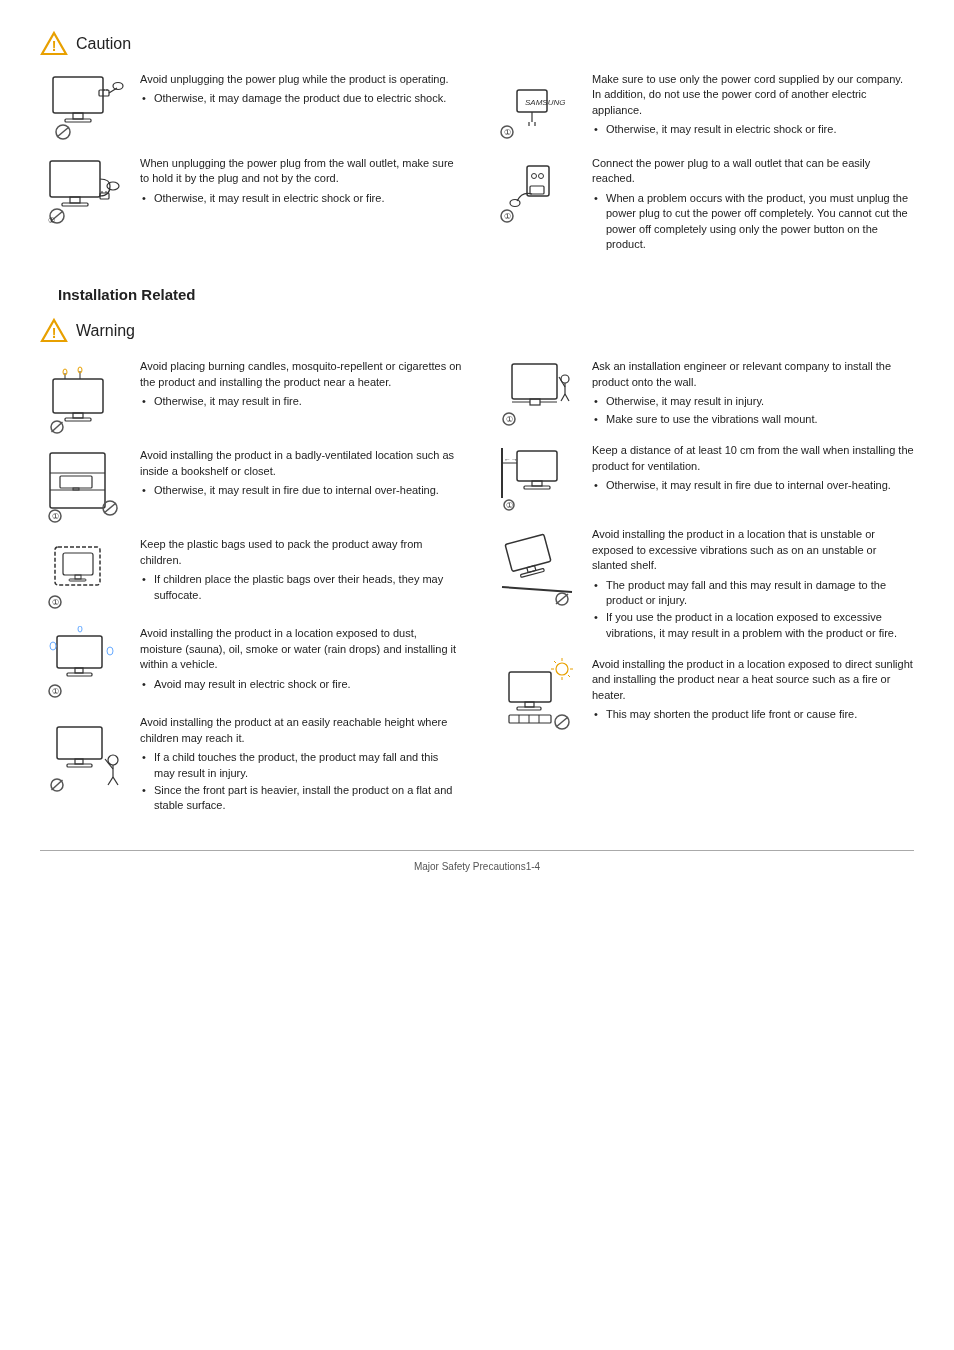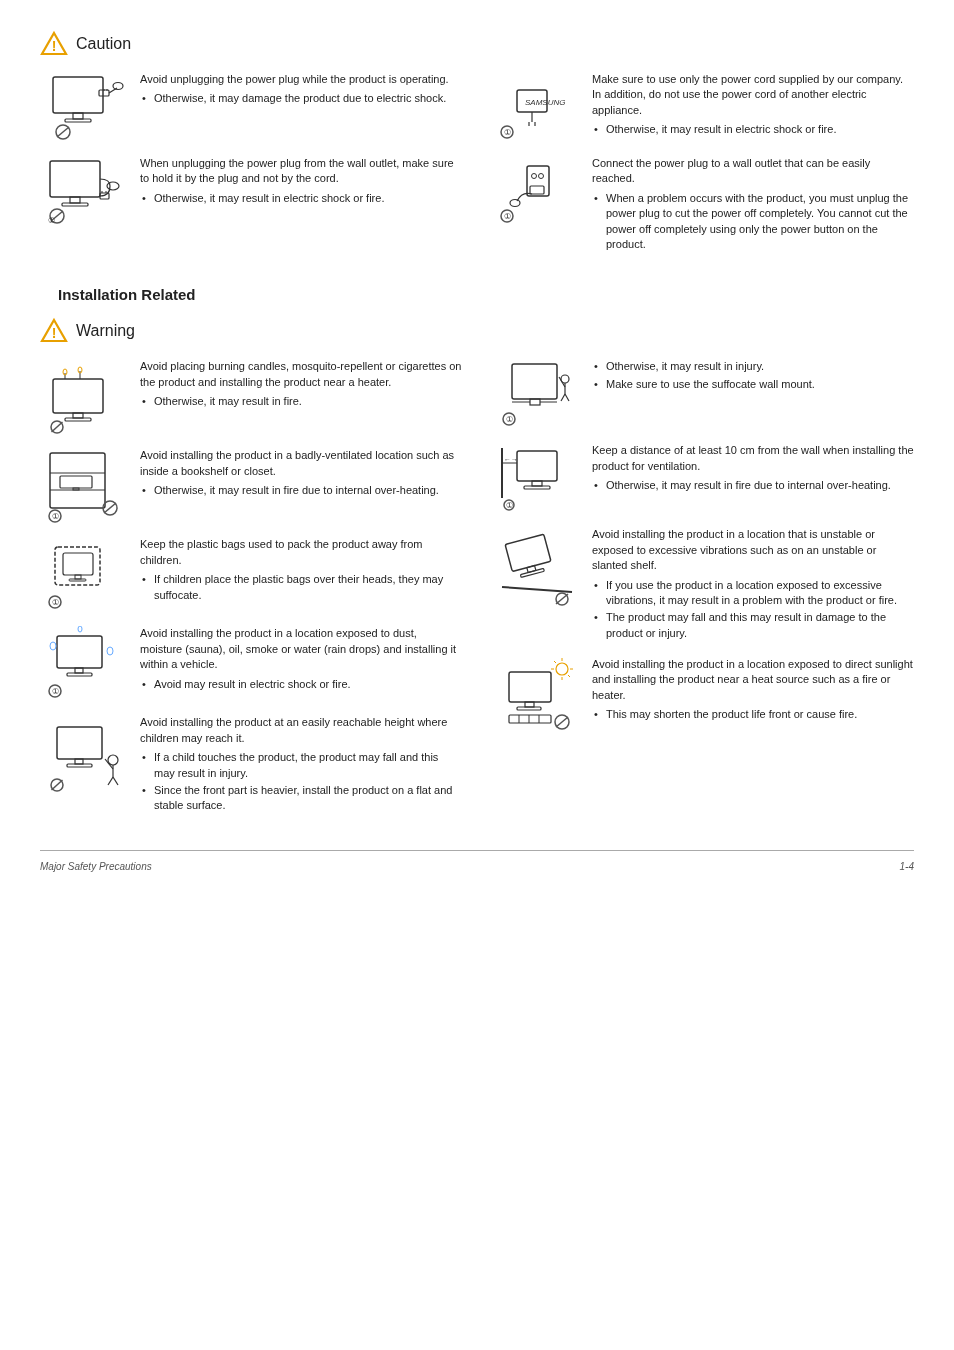--- a/index.html
+++ b/index.html
@@ -69,25 +69,24 @@
       position: absolute;
       left: 2px;
     }
     .divider {
       border: none;
       border-top: 1px solid #aaa;
       margin: 20px 0 8px 0;
     }
     .footer-bar {
       display: flex;
-      justify-content: space-between;
+      justify-content: center;
       font-size: 10px;
       color: #555;
       margin-top: 10px;
-      font-style: italic;
     }
     .installation-title {
       font-size: 15px;
       font-weight: bold;
       margin-bottom: 14px;
       margin-left: 18px;
     }
 
     
     svg text { font-family: Arial, sans-serif; }
@@ -375,23 +374,24 @@
             <line x1="68" y1="24" x2="68" y2="35" stroke="#333" stroke-width="1.2"></line>
             <line x1="68" y1="28" x2="62" y2="18" stroke="#333" stroke-width="1.2"></line>
             <line x1="68" y1="35" x2="64" y2="42" stroke="#333" stroke-width="1.2"></line>
             <line x1="68" y1="35" x2="72" y2="42" stroke="#333" stroke-width="1.2"></line>
 
             <circle cx="12" cy="60" r="6" fill="none" stroke="#555" stroke-width="1.5"></circle>
             <text x="9" y="63" font-size="8" fill="#333">①</text>
           </svg>
         </div>
         <div class="entry-text">
+          <p>Ask an installation engineer or relevant company to install the product onto the wall.</p>
           <ul class="bullet-list">
             <li>Otherwise, it may result in injury.</li>
-            <li>Make sure to use the suffocate wall mount.</li>
+            <li>Make sure to use the vibrations wall mount.</li>
           </ul>
         </div>
       </div>
 
       <div class="entry">
         <div class="entry-img">
           <svg width="80" height="70" viewBox="0 0 80 70">
 
             <rect x="20" y="8" width="40" height="30" rx="2" fill="none" stroke="#333" stroke-width="1.5"></rect>
             <rect x="35" y="38" width="10" height="5" fill="none" stroke="#333" stroke-width="1.2"></rect>
@@ -426,22 +426,22 @@
 
             <line x1="5" y1="60" x2="75" y2="65" stroke="#333" stroke-width="2"></line>
 
             <circle cx="65" cy="72" r="6" fill="none" stroke="#555" stroke-width="1.5"></circle>
             <line x1="59" y1="77" x2="71" y2="67" stroke="#555" stroke-width="1.5"></line>
           </svg>
         </div>
         <div class="entry-text">
           <p>Avoid installing the product in a location that is unstable or exposed to excessive vibrations such as on an unstable or slanted shelf.</p>
           <ul class="bullet-list">
+            <li>The product may fall and this may result in damage to the product or injury.</li>
             <li>If you use the product in a location exposed to excessive vibrations, it may result in a problem with the product or fire.</li>
-            <li>The product may fall and this may result in damage to the product or injury.</li>
           </ul>
         </div>
       </div>
 
       <div class="entry">
         <div class="entry-img">
           <svg width="80" height="80" viewBox="0 0 80 80">
 
             <circle cx="65" cy="12" r="6" fill="none" stroke="#e8a000" stroke-width="1.2"></circle>
             <line x1="65" y1="4" x2="65" y2="1" stroke="#e8a000" stroke-width="1"></line>

